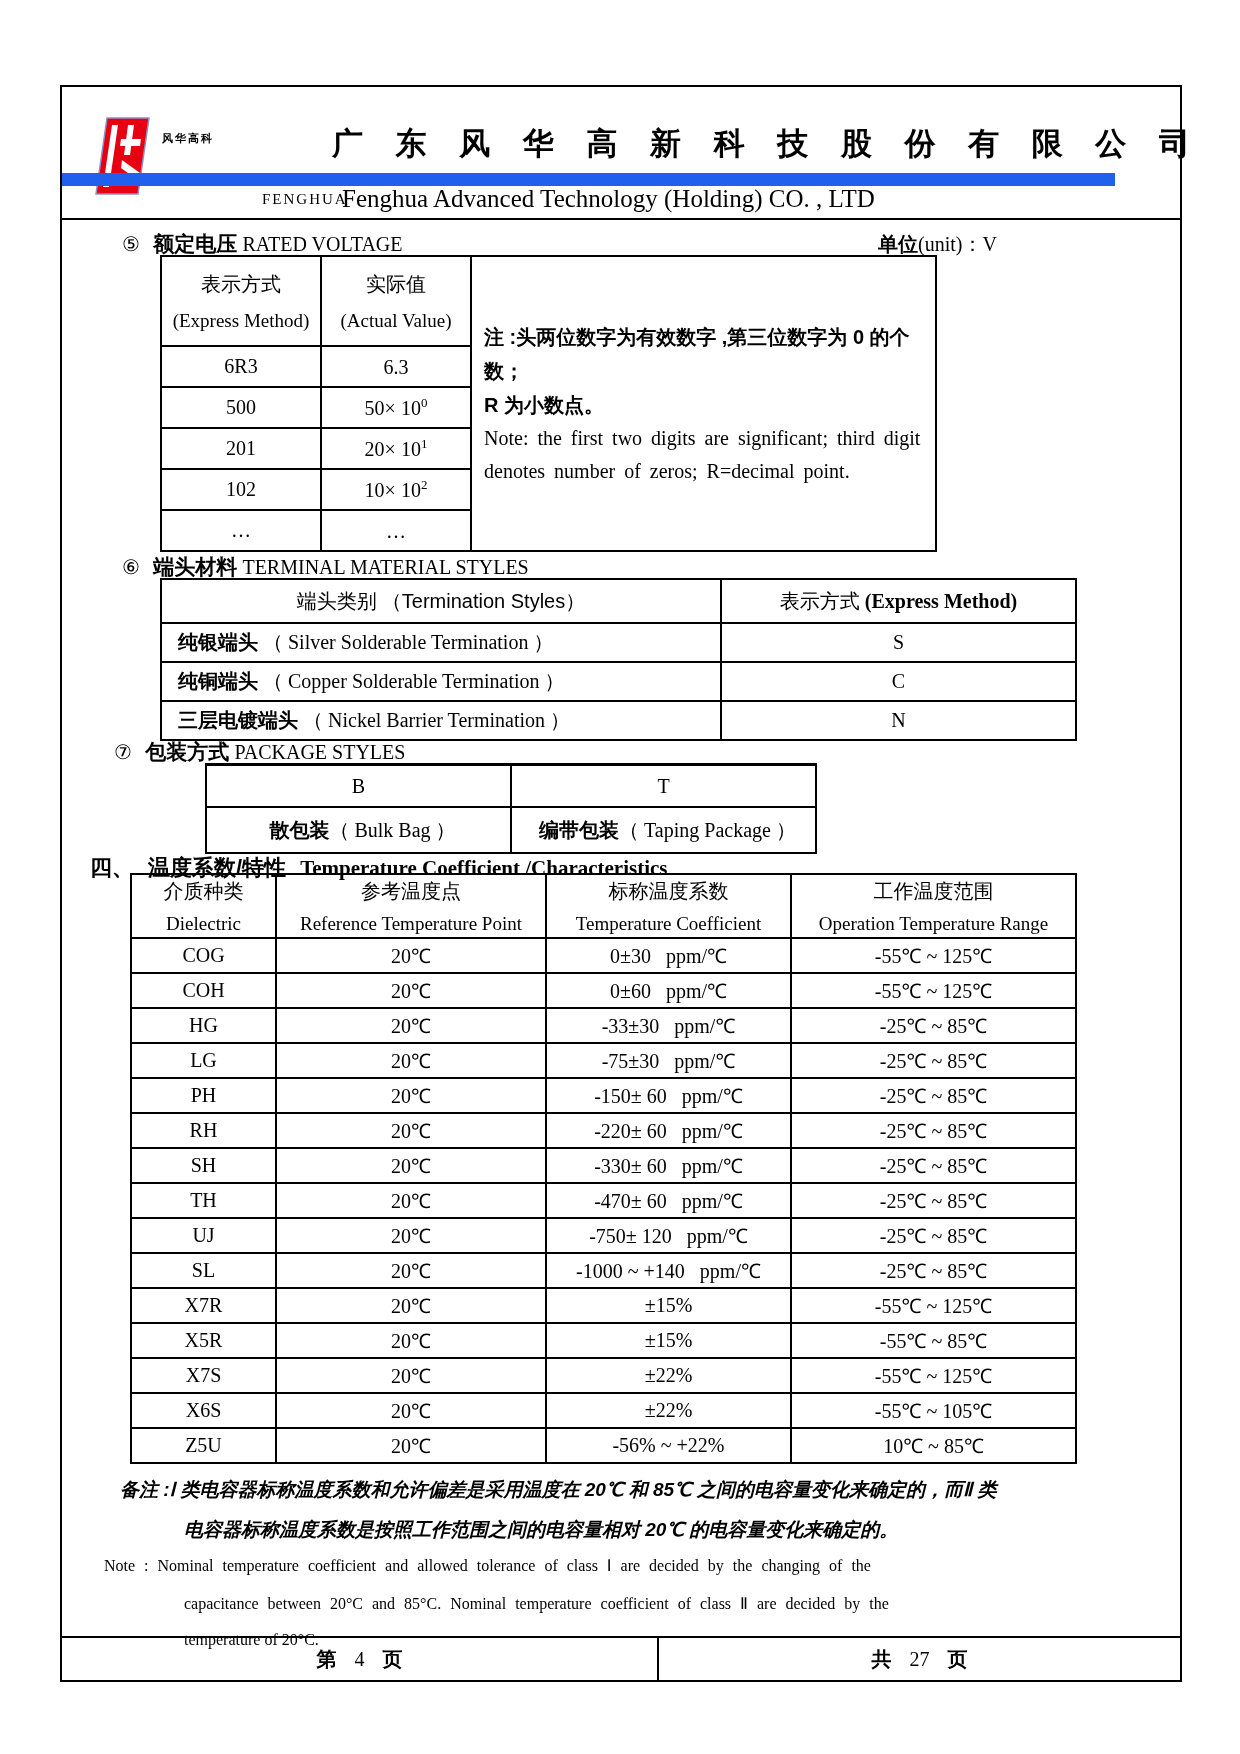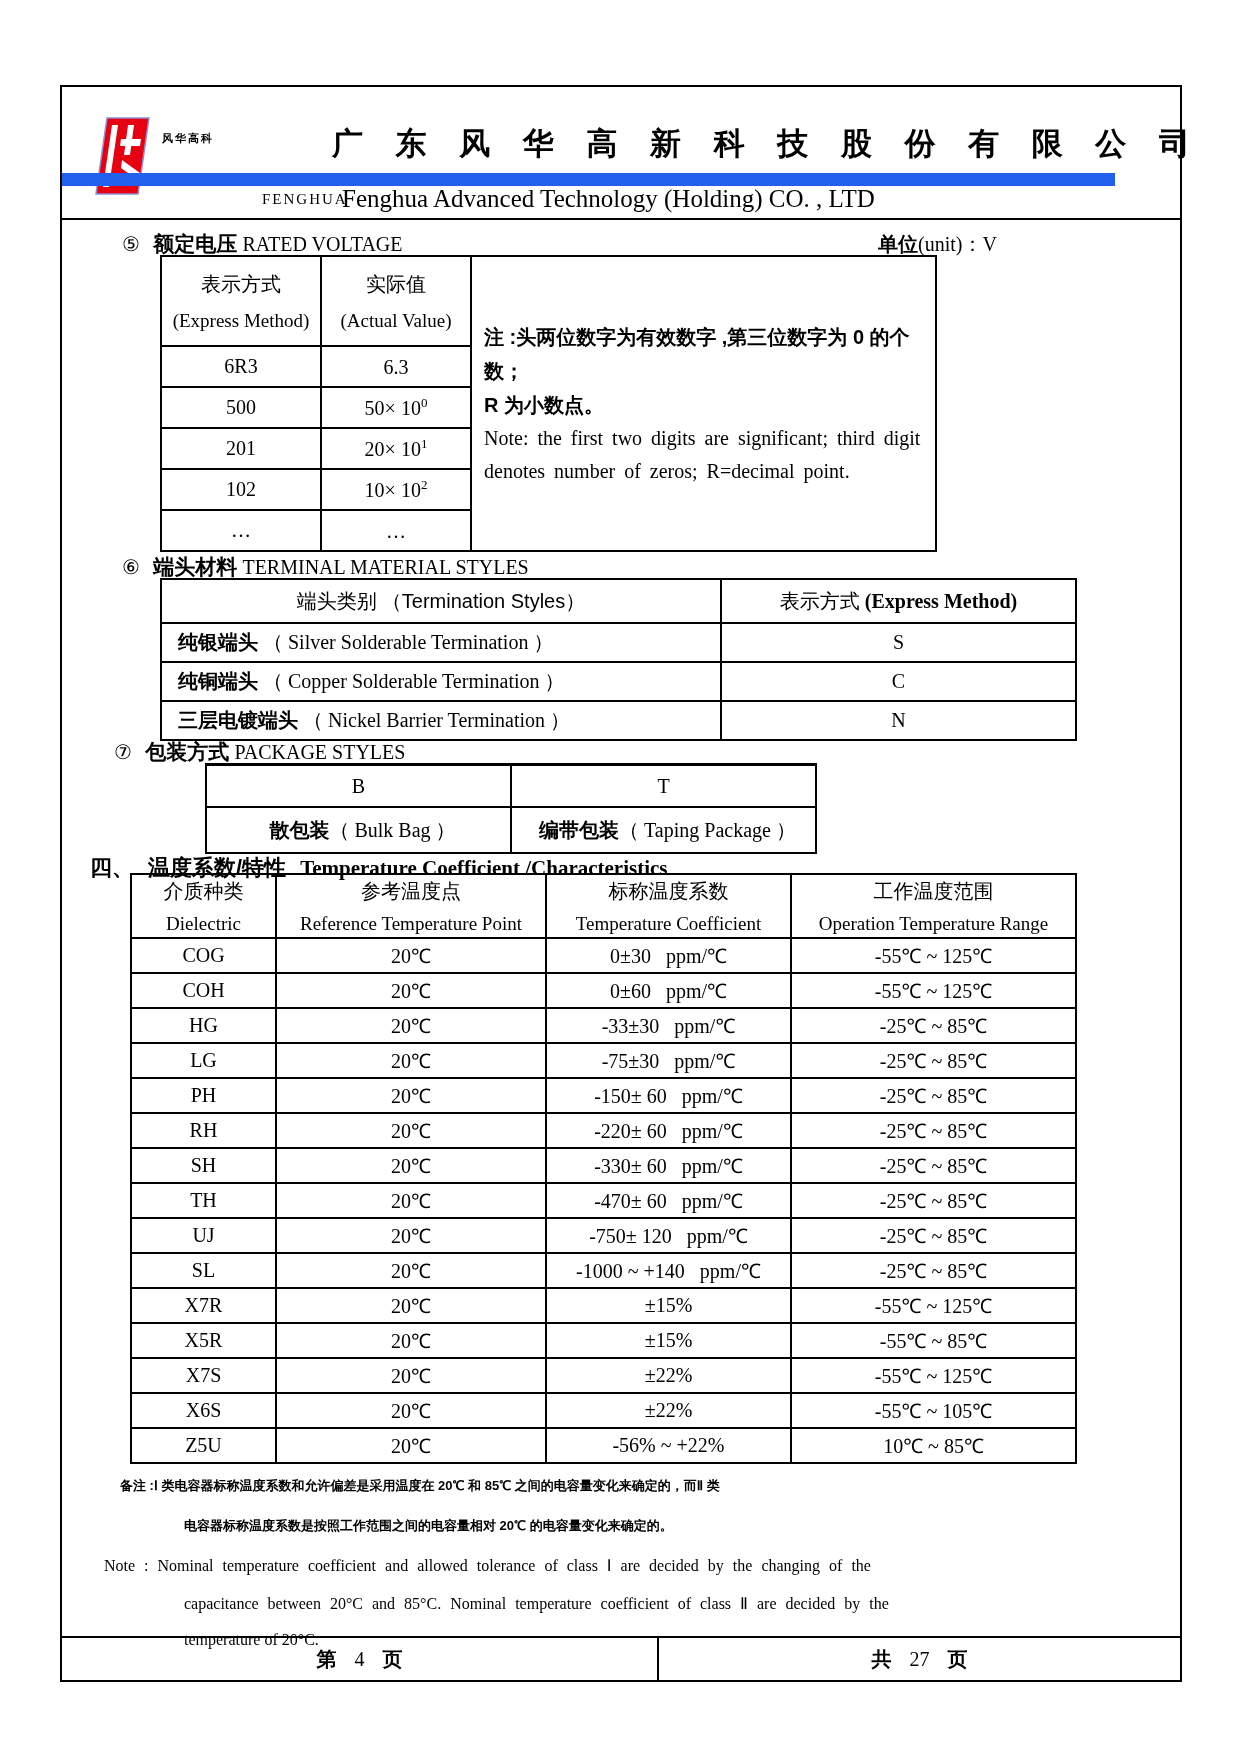--- a/index.html
+++ b/index.html
@@ -58,21 +58,21 @@
   .t7 { position:absolute; left:143px; top:676px; border-top:3px solid #000; }
   .t7 td { height:40px; }
   .t7 .r2 td { height:44px;padding-left:8px; }
   .t7 .en { font-family:"Liberation Serif", serif; font-weight:normal; font-size:20px; }
   
   .ttc { position:absolute; left:68px; top:786px; }
   .ttc td { height:33px; font-size:20px; }
   .ttc .hrow td { height:62px; }
   .ttc .hdr-cn { margin-bottom:8px; }
   
-  .remark-cn { position:absolute; font-family:"Liberation Sans", sans-serif; font-weight:bold; font-size:13px; white-space:nowrap; }
+  .remark-cn { position:absolute; font-family:"Liberation Sans", sans-serif; font-weight:bold; font-size:19px; white-space:nowrap;font-style:italic; }
   .remark-en { position:absolute; font-size:16px; white-space:nowrap; word-spacing:5px; }
   
   .footer {
     position:absolute; left:0; right:0; bottom:0; height:42px; border-top:2px solid #000;
     display:flex;
   }
   .foot-cell { display:flex; align-items:center; justify-content:center; gap:18px; font-size:20px; }
   .foot-left { width:595px; border-right:2px solid #000; }
   .foot-right { flex:1; }
 </style>

